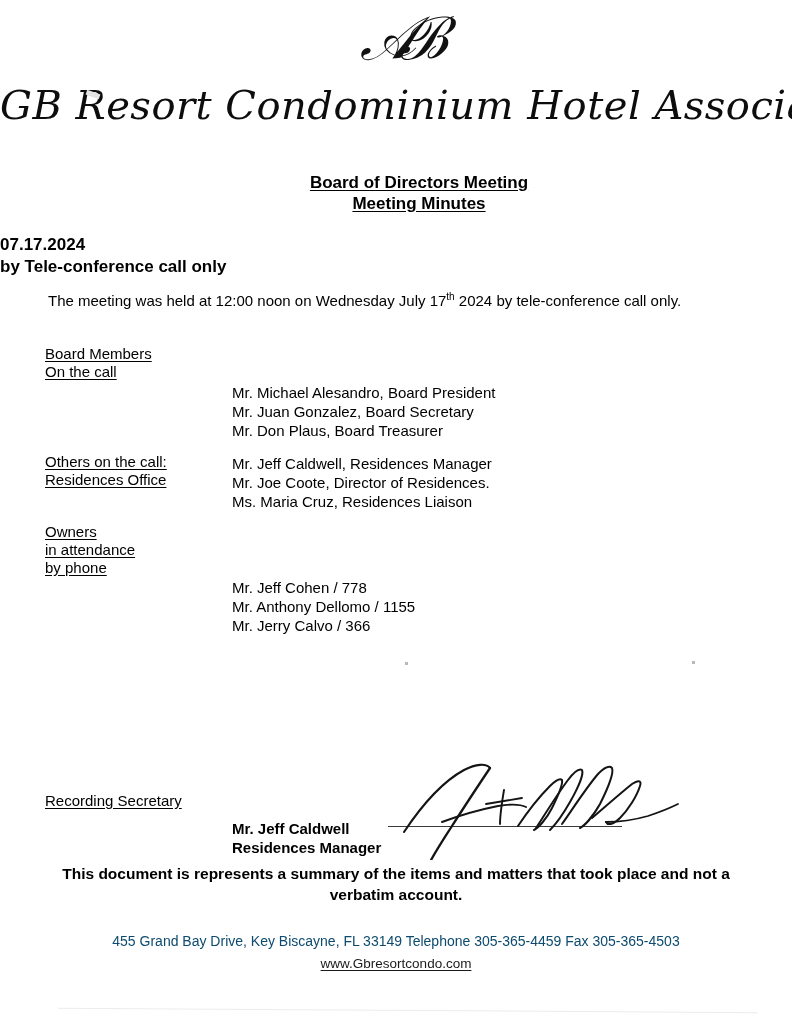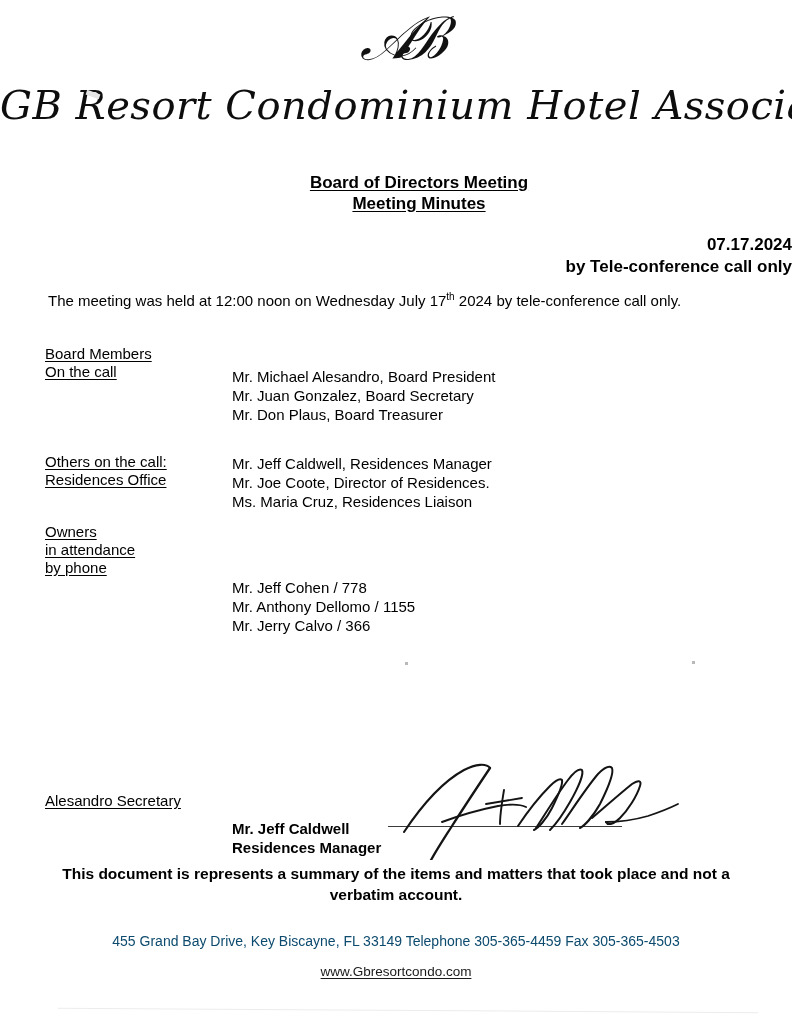--- a/index.html
+++ b/index.html
@@ -71,21 +71,21 @@
     text-decoration: underline;
     text-underline-offset: 2px;
     margin-left: 46px;
   }
 
   .doc-date {
     position: absolute;
     left: 0;
     top: 234px;
     width: 792px;
-    text-align: right;
+    text-align: left;
     font-size: 17px;
     font-weight: bold;
     line-height: 22px;
   }
 
   .intro {
     position: absolute;
     left: 48px;
     top: 291px;
     width: 700px;
@@ -111,21 +111,21 @@
   }
   .people {
     position: absolute;
     left: 232px;
     font-size: 15px;
     line-height: 19px;
     white-space: nowrap;
   }
 
   #board-label   { top: 345px; }
-  #board-people  { top: 367px; }
+  #board-people  { top: 383px; }
   #others-label  { top: 453px; }
   #others-people { top: 454px; }
   #owners-label  { top: 523px; }
   #owners-people { top: 578px; }
 
   
   #sig-label  { top: 792px; }
   #sig-people { top: 819px; font-weight: bold; }
 
   .sig-wrap {
@@ -168,21 +168,20 @@
   }
   .website {
     position: absolute;
     left: 46px;
     top: 955px;
     width: 700px;
     text-align: center;
     font-size: 13.5px;
     line-height: 18px;
     color: #1a1a1a;
-    margin-top: 8px;
   }
   .website span {
     text-decoration: underline;
     text-underline-offset: 2px;
   }
 
   
   .speck {
     position: absolute;
     background: #b9b9b9;
@@ -263,21 +262,21 @@
   <div class="people" id="owners-people">
     <div>Mr. Jeff Cohen / 778</div>
     <div>Mr. Anthony Dellomo / 1155</div>
     <div>Mr. Jerry Calvo / 366</div>
   </div>
 
   <div class="speck" id="speck-left"></div>
   <div class="speck" id="speck-right"></div>
 
   <div class="label" id="sig-label">
-    <div><span>Alesandro Secretary</span></div>
+    <div><span>Recording Secretary</span></div>
   </div>
   <div class="people" id="sig-people">
     <div>Mr. Jeff Caldwell</div>
     <div>Residences Manager</div>
   </div>
 
   <div class="sig-wrap">
     <div class="sig-line"></div>
     <svg class="sig-ink" width="320" height="100" viewBox="0 0 320 100">
       <g fill="none" stroke="#141414" stroke-linecap="round" stroke-linejoin="round">

